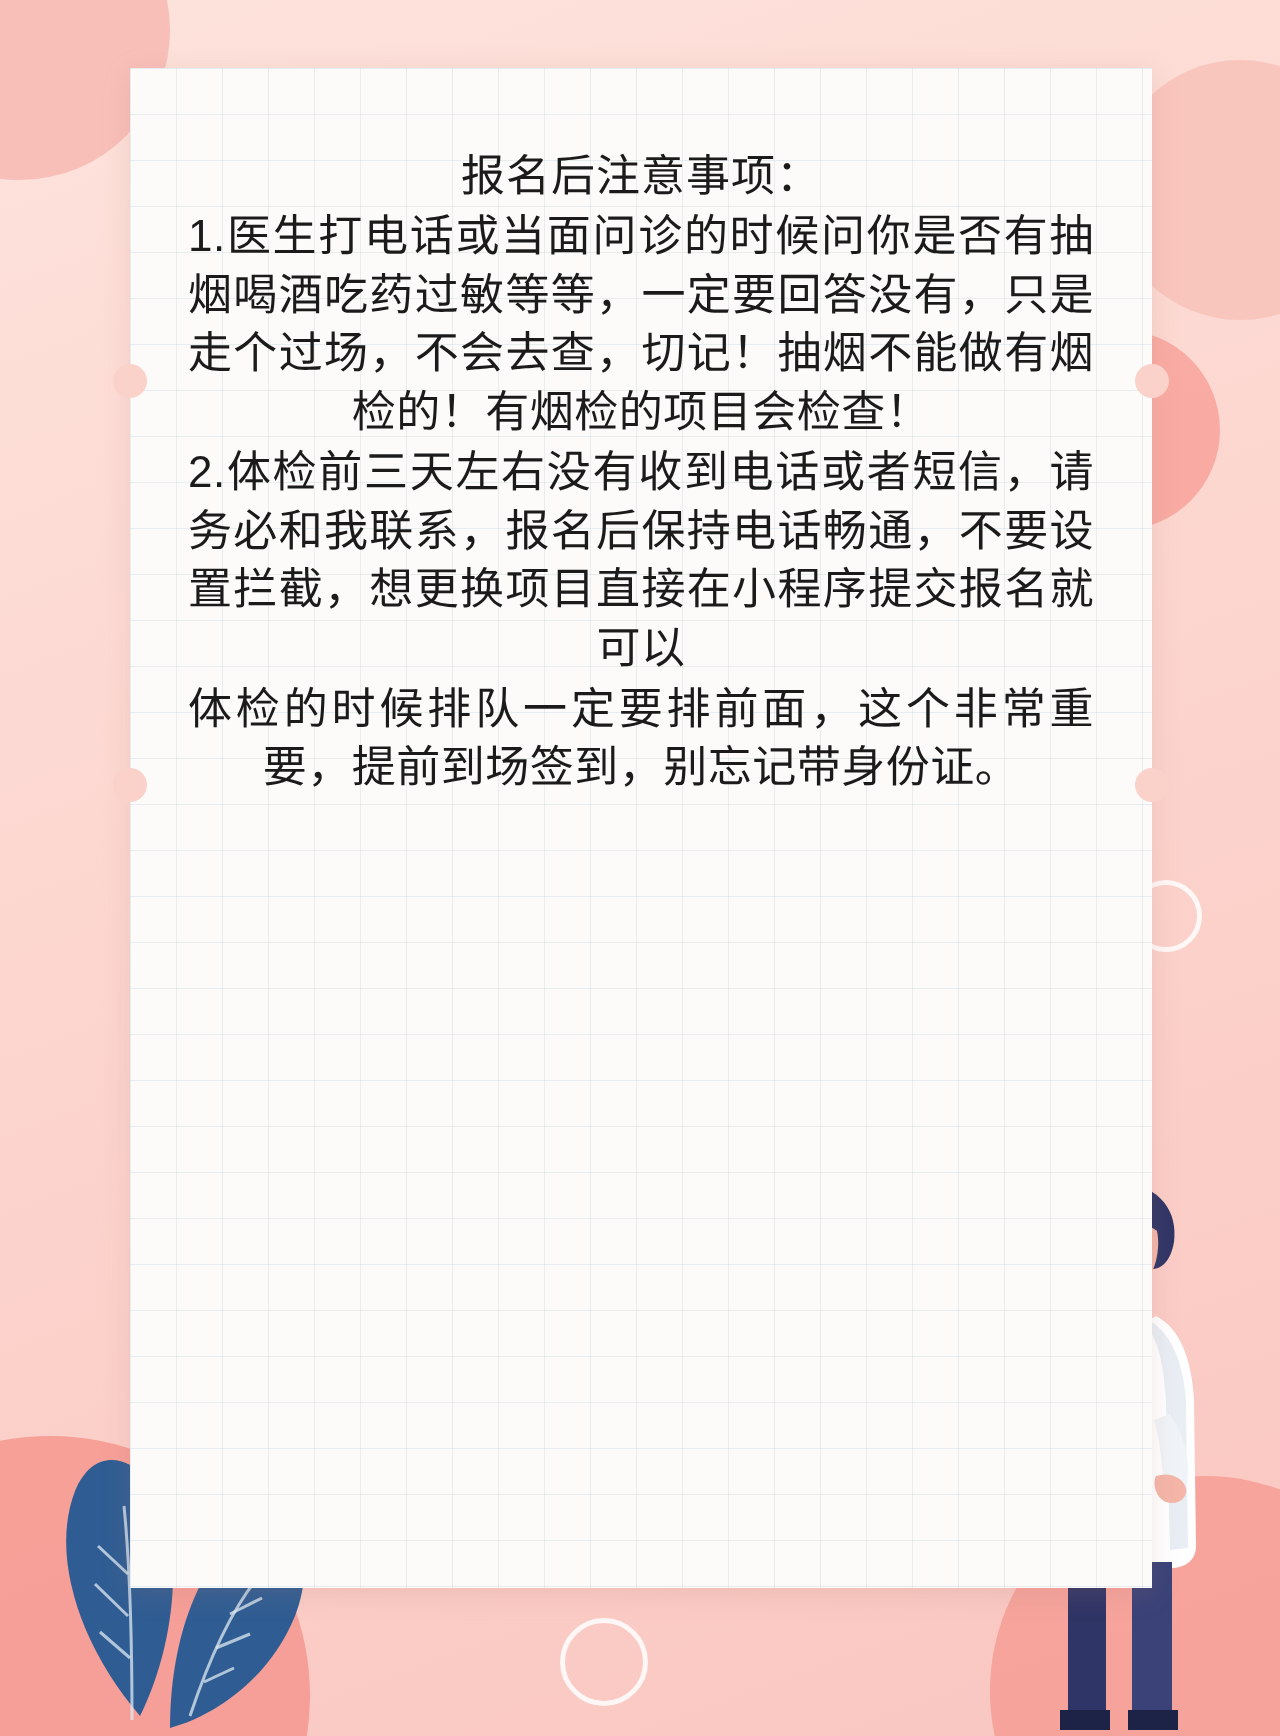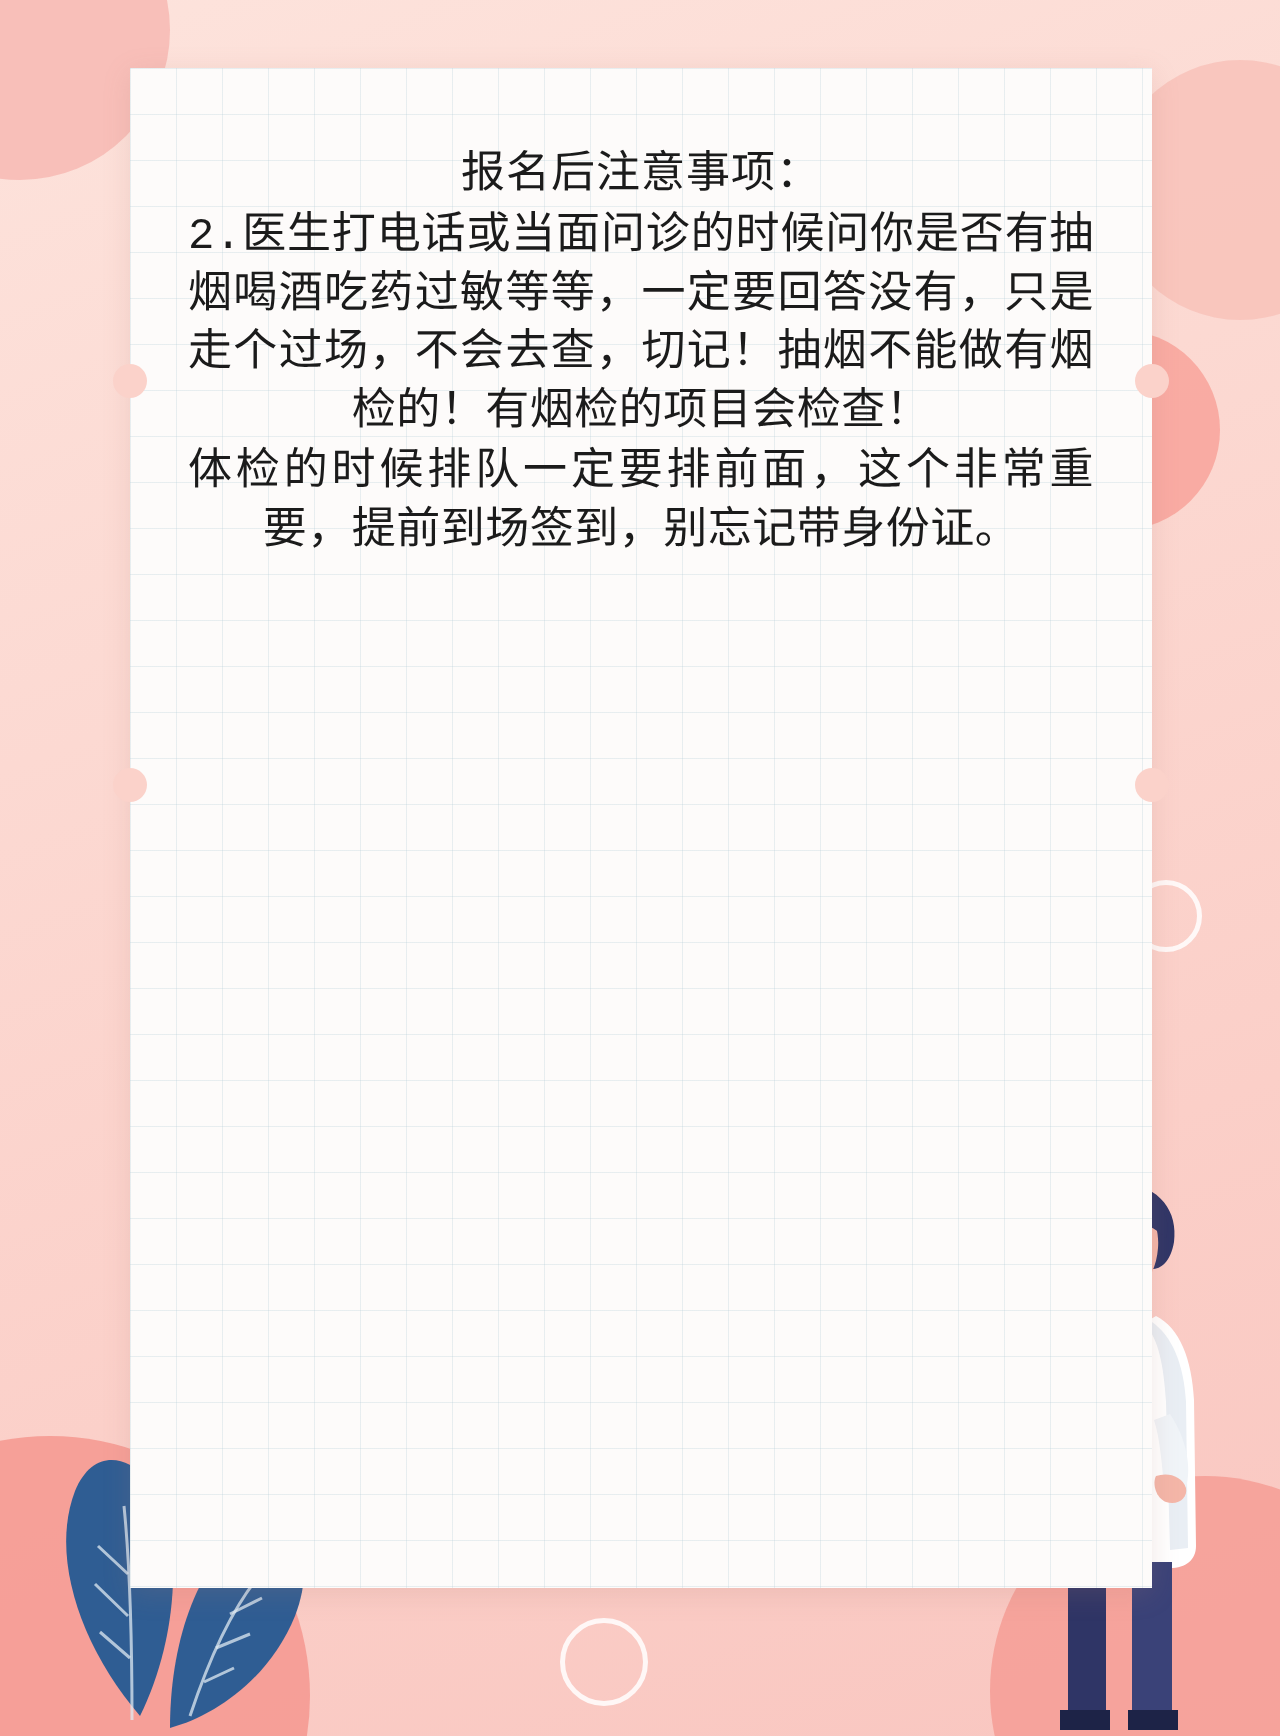--- a/index.html
+++ b/index.html
@@ -7,21 +7,21 @@
     margin: 0;
     padding: 0;
     background: #ffffff;
   }
   #poster {
     position: relative;
     width: 1280px;
     height: 1736px;
     overflow: hidden;
     background: linear-gradient(160deg, #fde3dc 0%, #fcd9d2 35%, #fbcfc8 70%, #f9c6c0 100%);
-    font-family: Liberation Mono, monospace;
+    font-family: Liberation Sans, sans-serif;
   }
 
   
   .blob {
     position: absolute;
     border-radius: 50%;
     pointer-events: none;
   }
   .blob-top-left {
     width: 300px; height: 300px;
@@ -200,18 +200,19 @@
   </svg>
 
   <div class="note-card">
     <div class="notch left n1"></div>
     <div class="notch left n2"></div>
     <div class="notch right n1"></div>
     <div class="notch right n2"></div>
 
     <div class="note-inner">
       <h1 class="note-title">报名后注意事项：</h1>
-      <p class="para">2.医生打电话或当面问诊的时候问你是否有抽烟喝酒吃药过敏等等，一定要回答没有，只是走个过场，不会去查，切记！抽烟不能做有烟检的！有烟检的项目会检查！</p>
+      <p class="para">1.医生打电话或当面问诊的时候问你是否有抽烟喝酒吃药过敏等等，一定要回答没有，只是走个过场，不会去查，切记！抽烟不能做有烟检的！有烟检的项目会检查！</p>
+      <p class="para">2.体检前三天左右没有收到电话或者短信，请务必和我联系，报名后保持电话畅通，不要设置拦截，想更换项目直接在小程序提交报名就可以</p>
       <p class="para">体检的时候排队一定要排前面，这个非常重要，提前到场签到，别忘记带身份证。</p>
     </div>
   </div>
 
 </div>
 
 </body></html>

